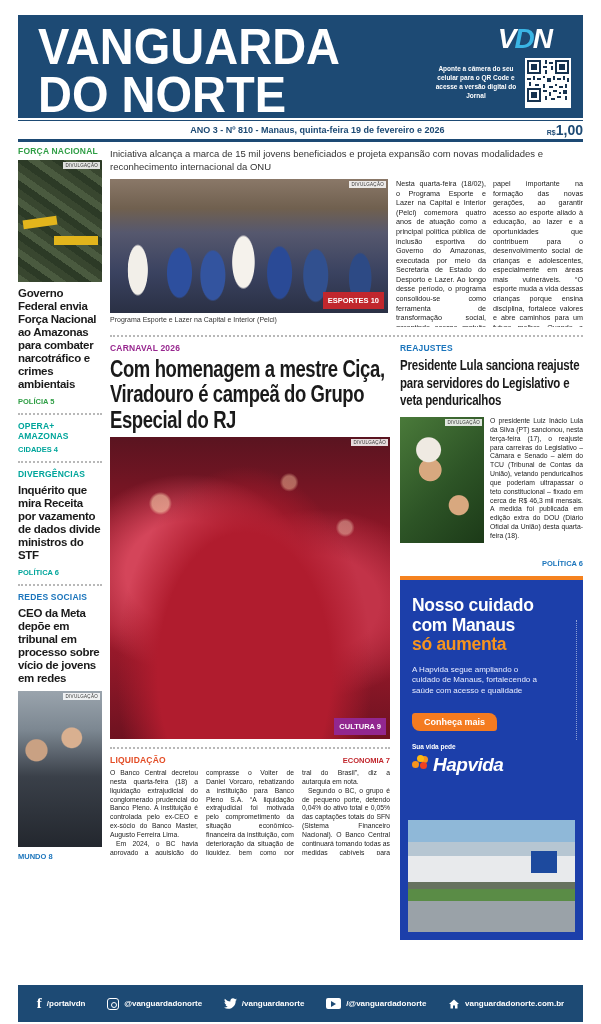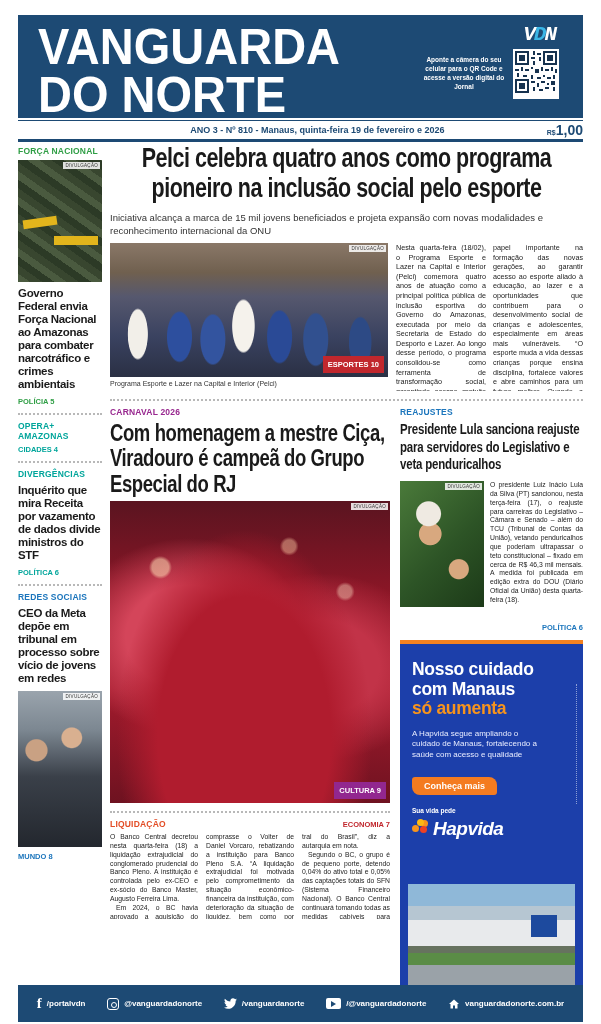--- a/index.html
+++ b/index.html
@@ -1,23 +1,23 @@
 <!DOCTYPE html>
 <html><head>
 <meta charset="utf-8">
 <style>
   * { margin:0; padding:0; box-sizing:border-box; }
   html,body { width:601px; background:#fff; font-family:"Liberation Sans", sans-serif; color:#1a1a1a; }
   .page { position:relative; width:601px; height:1024px; background:#fff; overflow:hidden; }
 
   
-  .masthead { position:absolute; left:18px; top:15px; width:565px; height:103px; background:#1d4a74; display:flex; justify-content:space-between; padding:8px 24px 6px 20px; }
+  .masthead { position:absolute; left:18px; top:15px; width:565px; height:103px; background:#1d4a74; display:flex; justify-content:space-between; padding:8px 12px 6px 20px; }
   .mast-title { color:#fff; font-weight:bold; font-size:47px; line-height:.93; letter-spacing:0px; transform:scaleY(1.08); transform-origin:top left; }
   .mast-right { display:flex; flex-direction:column; align-items:flex-end; gap:3px; width:165px; }
-  .vdn-logo { font-weight:bold; font-style:italic; font-size:21px; color:#fff; letter-spacing:-2px; margin-right:4px;font-family:Liberation Mono, monospace;}
+  .vdn-logo { font-weight:bold; font-style:italic; font-size:28px; color:#fff; letter-spacing:-2px; margin-right:20px;}
   .vdn-logo .d { color:#3ab5e5; }
   .qr-row { display:flex; align-items:center; gap:6px; }
   .qr-text { width:86px; font-size:6.5px; font-weight:bold; color:#fff; text-align:center; line-height:1.35; }
   .qr-box { background:#fff; padding:2px; }
 
   
   .dateline { position:absolute; left:18px; top:120px; width:565px; border-top:1px solid #1d4a74; border-bottom:3px solid #1d4a74; height:22px; display:flex; align-items:center; }
   .edition { flex:1; text-align:center; font-size:9px; font-weight:bold; color:#1d4a74; padding-left:70px; }
   .price { font-size:14px; font-weight:bold; color:#1d4a74; }
   .price .cur { font-size:7px; }
@@ -193,23 +193,20 @@
       <div class="ph ph-zuck">
         <span class="divulga">DIVULGAÇÃO</span>
       </div>
       <div class="rail-ref c-blue" style="margin-top:5px">MUNDO 8</div>
     </div>
   </div>
 
   <div class="main">
 
     <div>
-      <div class="lead-headline">
-          <span>Pelci celebra quatro anos como programa pioneiro na inclusão social pelo esporte</span>
-        </div>
       <div class="lead-subhead">Iniciativa alcança a marca de 15 mil jovens beneficiados e projeta expansão com novas modalidades e reconhecimento internacional da ONU</div>
       <div class="lead-row">
         <div>
           <div class="ph ph-pelci">
             <span class="divulga">DIVULGAÇÃO</span>
             <span class="ph-badge bg-red">ESPORTES 10</span>
           </div>
           <div class="lead-caption">Programa Esporte e Lazer na Capital e Interior (Pelci)</div>
         </div>
         <div class="lead-cols">

